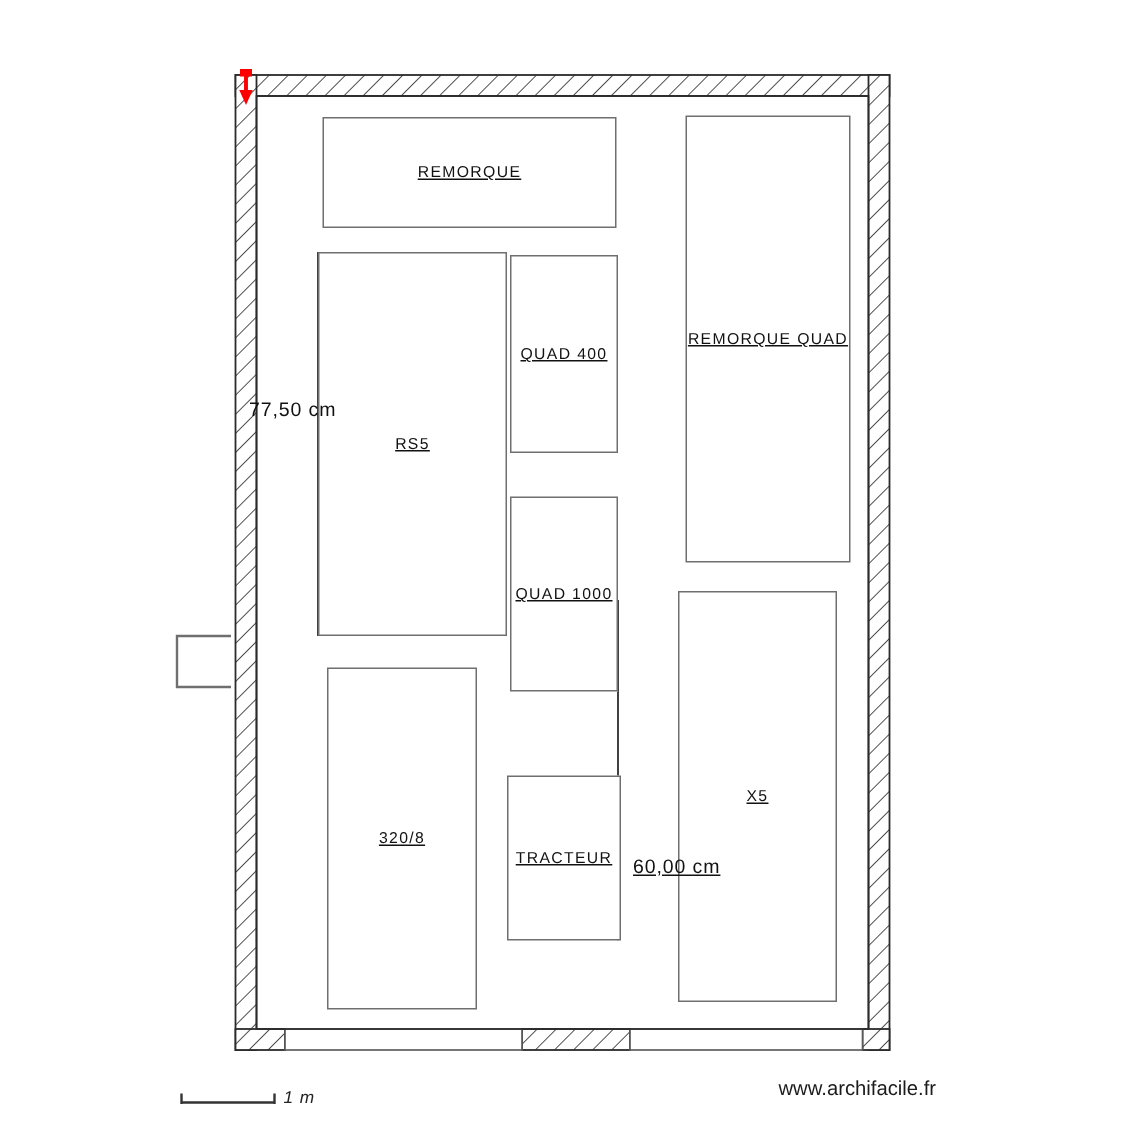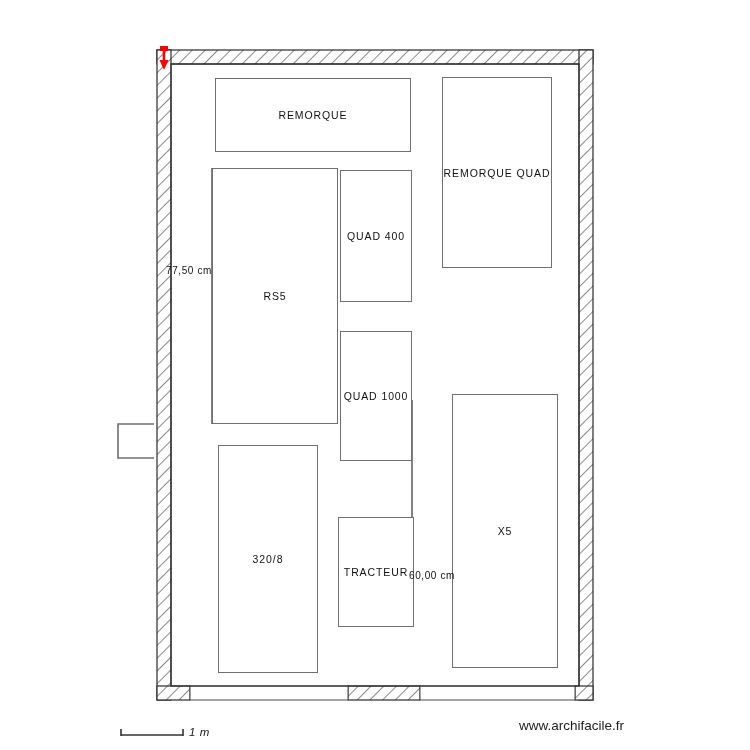--- a/index.html
+++ b/index.html
@@ -37,32 +37,33 @@
     display: flex;
     align-items: center;
     justify-content: center;
   }
   .furn-label {
     font-size: 10.5px;
     letter-spacing: 0.9px;
     color: #111111;
     white-space: nowrap;
     font-family: "Liberation Sans", sans-serif;
+    text-decoration: underline;
   }
   
   .dim-text {
     position: absolute;
-    font-size: 10px;
+    font-size: 13px;
     letter-spacing: 0.6px;
     color: #111111;
     white-space: nowrap;
     font-family: "Liberation Sans", sans-serif;
   }
   #dim-left-text  { left: 166px; top: 265px; }
-  #dim-mid-text   { left: 409px; top: 570px; }
+  #dim-mid-text   { left: 422px; top: 570px; text-decoration: underline; }
   #scale-label {
     position: absolute;
     left: 189px;
     top: 726px;
     font-size: 11.5px;
     letter-spacing: 0.6px;
     color: #222222;
     white-space: nowrap;
     font-family: "Liberation Sans", sans-serif;
     font-style: italic;
@@ -139,21 +140,21 @@
       <line x1="183" y1="729" x2="183" y2="736"></line>
     </g>
   </svg>
 
   <div id="furniture-layer">
 
     <div class="furn" id="furn-remorque" style="left: 215px; top: 78px; width: 196px; height: 74px; border-color: rgb(111, 111, 111);">
       <span class="furn-label">REMORQUE</span>
     </div>
 
-    <div class="furn" id="furn-remorque-quad" style="left: 442px; top: 77px; width: 110px; height: 191px; border-color: rgb(111, 111, 111);">
+    <div class="furn" id="furn-remorque-quad" style="left: 457px; top: 77px; width: 110px; height: 298px; border-color: rgb(111, 111, 111);">
       <span class="furn-label">REMORQUE QUAD</span>
     </div>
 
     <div class="furn" id="furn-rs5" style="left: 212px; top: 168px; width: 126px; height: 256px; border-color: rgb(111, 111, 111);">
       <span class="furn-label">RS5</span>
     </div>
 
     <div class="furn" id="furn-quad-400" style="left: 340px; top: 170px; width: 72px; height: 132px; border-color: rgb(111, 111, 111);">
       <span class="furn-label">QUAD 400</span>
     </div>

